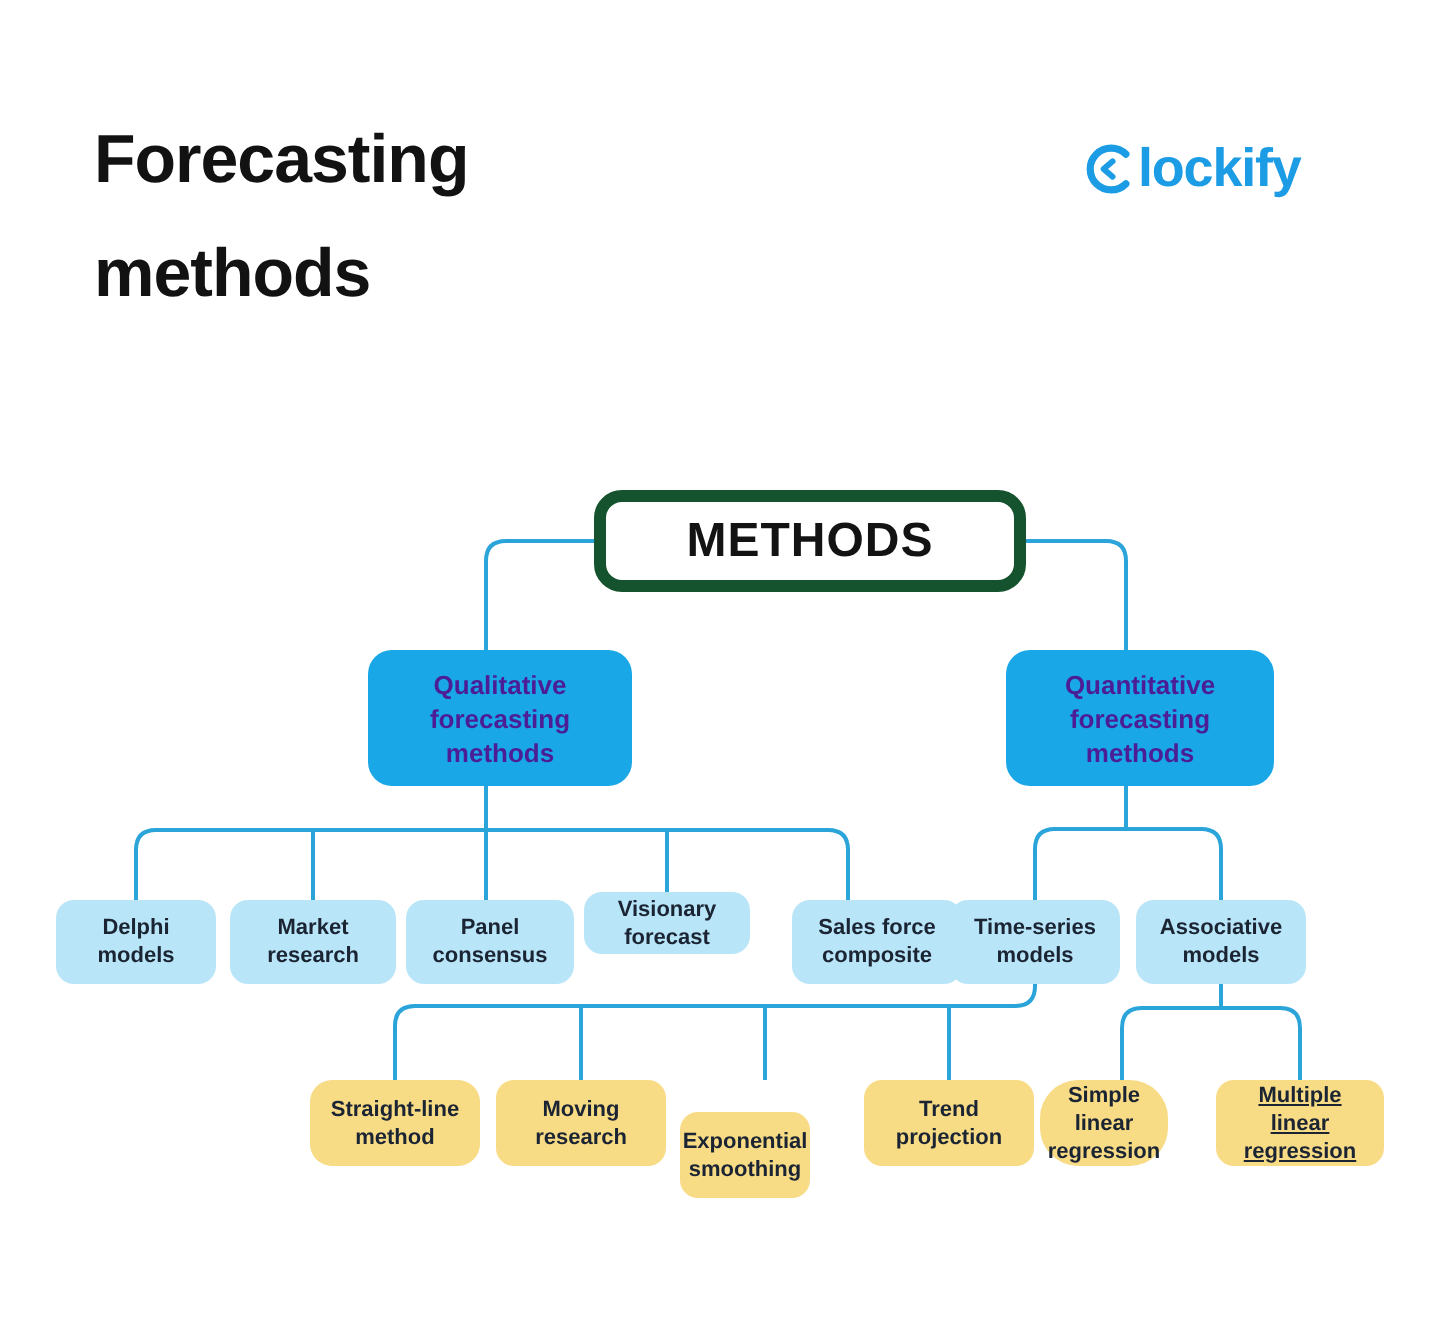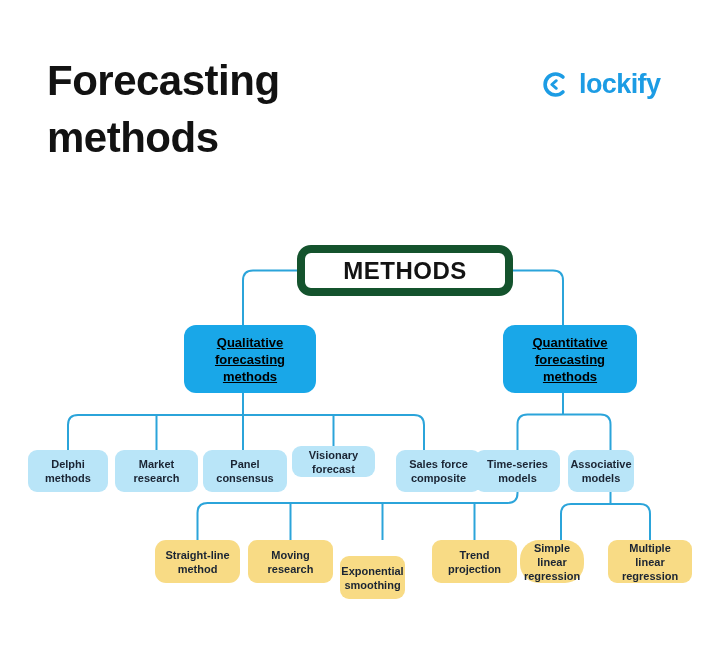--- a/index.html
+++ b/index.html
@@ -2,41 +2,41 @@
 <html><head>
 <meta charset="utf-8">
 <style>
   html,body{margin:0;padding:0;background:#fff;}
   .canvas{
     position:relative;width:720px;height:662px;background:#ffffff;
     font-family:"Liberation Sans","DejaVu Sans",sans-serif;overflow:hidden;
   }
   .page-title{
     position:absolute;left:47px;top:52px;width:330px;
-    font-size:42px;line-height:57px;font-weight:bold;color:#121212;
+    font-size:34px;line-height:57px;font-weight:bold;color:#121212;
     letter-spacing:-0.5px;
   }
   .logo{
-    position:absolute;left:541px;top:69px;display:flex;align-items:center;gap:11px;
+    position:absolute;left:541px;top:69px;display:flex;align-items:center;gap:1px;
   }
   .logo .logo-text{
     font-size:27px;font-weight:bold;color:#1c9ce4;letter-spacing:-0.6px;
   }
   .wires{position:absolute;left:0;top:0;}
   .node{
     position:absolute;display:flex;align-items:center;justify-content:center;
     text-align:center;font-weight:bold;box-sizing:border-box;
   }
   .lvl1{
-    background:#ffffff;border:8px solid #14532d;border-radius:14px;
+    background:#ffffff;border:6px solid #14532d;border-radius:14px;
     color:#131313;font-size:24px;letter-spacing:0.5px;
   }
   .lvl2{
-    background:#19a7e8;border-radius:12px;color:#000000;
-    font-size:13px;line-height:17px;padding:0 13px;text-decoration:underline;
+    background:#19a7e8;border-radius:12px;color:#4c1d95;
+    font-size:13px;line-height:17px;padding:0 13px;
   }
   .lvl3{
     background:#b9e5f8;border-radius:9px;color:#1a2433;
     font-size:11px;line-height:14px;padding:0 8px;
   }
   .lvl4{
     background:#f8db85;border-radius:9px;color:#1a2433;
     font-size:11px;line-height:14px;padding:0 6px;
   }
 </style>
@@ -82,30 +82,30 @@
       <path d="M561 540 V514 Q561 504 571 504 H640 Q650 504 650 514 V540"></path>
       <path d="M610.5 492 V504"></path>
     </g>
   </svg>
 
   <div class="node lvl1" style="left:297px;top:245px;width:216px;height:51px;">METHODS</div>
 
   <div class="node lvl2" style="left:184px;top:325px;width:132px;height:68px;">Qualitative forecasting methods</div>
   <div class="node lvl2" style="left:503px;top:325px;width:134px;height:68px;">Quantitative forecasting methods</div>
 
-  <div class="node lvl3" style="left:28px;top:450px;width:80px;height:42px;">Delphi methods</div>
+  <div class="node lvl3" style="left:28px;top:450px;width:80px;height:42px;">Delphi models</div>
   <div class="node lvl3" style="left:115px;top:450px;width:83px;height:42px;">Market research</div>
   <div class="node lvl3" style="left:203px;top:450px;width:84px;height:42px;">Panel consensus</div>
   <div class="node lvl3" style="left:292px;top:446px;width:83px;height:31px;">Visionary forecast</div>
   <div class="node lvl3" style="left:382px;top:450px;width:85px;height:42px;margin-left:14px;">Sales force composite</div>
 
   <div class="node lvl3" style="left:475px;top:450px;width:85px;height:42px;">Time-series models</div>
-  <div class="node lvl3" style="left:568px;top:450px;width:66px;height:42px;">Associative models</div>
+  <div class="node lvl3" style="left:568px;top:450px;width:85px;height:42px;">Associative models</div>
 
   <div class="node lvl4" style="left:155px;top:540px;width:85px;height:43px;border-radius:11px;">Straight-line method</div>
   <div class="node lvl4" style="left:248px;top:540px;width:85px;height:43px;">Moving research</div>
   <div class="node lvl4" style="left:340px;top:556px;width:65px;height:43px;">Exponential smoothing</div>
   <div class="node lvl4" style="left:432px;top:540px;width:85px;height:43px;">Trend projection</div>
 
   <div class="node lvl4" style="left:520px;top:540px;width:64px;height:43px;border-radius:19px;">Simple linear regression</div>
-  <div class="node lvl4" style="left:608px;top:540px;width:84px;height:43px;">Multiple linear regression</div>
+  <div class="node lvl4" style="left:608px;top:540px;width:84px;height:43px;text-decoration:underline;">Multiple linear regression</div>
 
 </div>
 
 </body></html>

